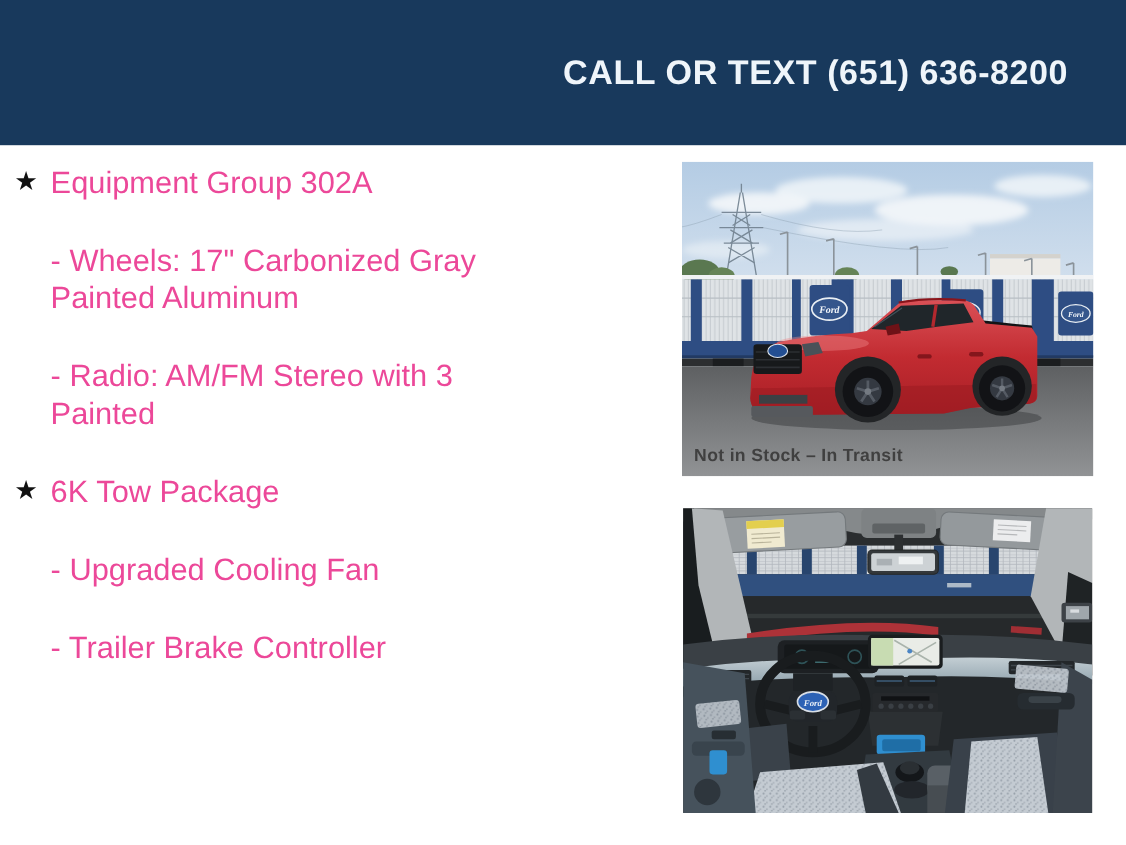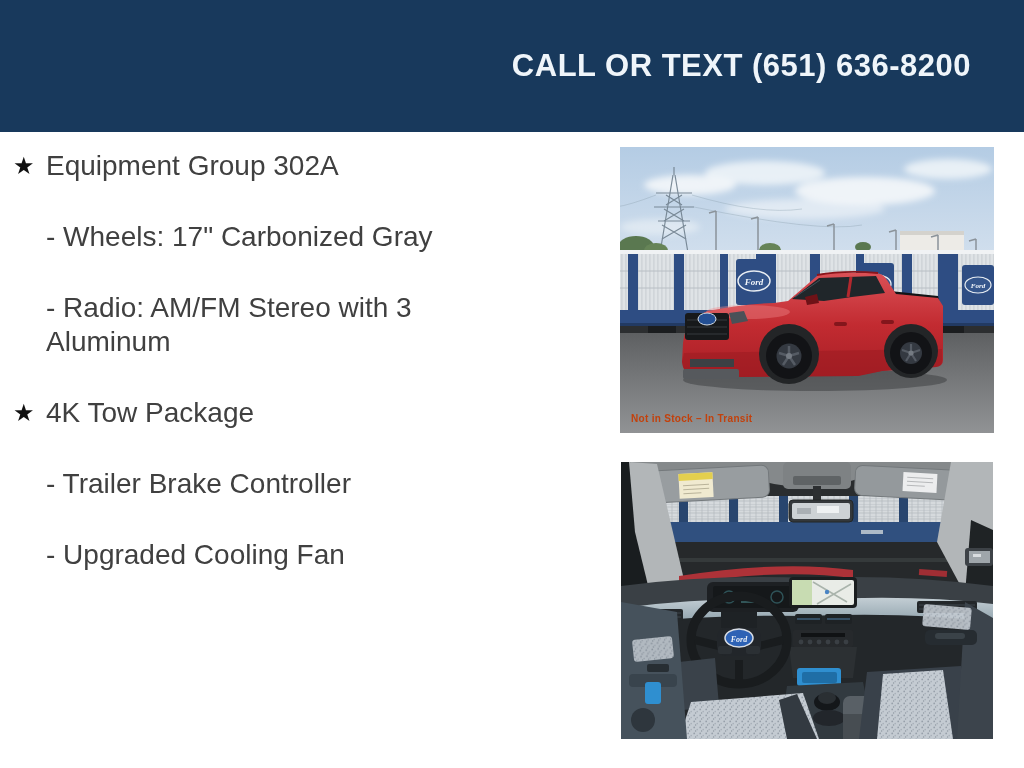--- a/index.html
+++ b/index.html
@@ -18,33 +18,33 @@
     color:#EFF5FA; font-size:31px; font-weight:600; letter-spacing:0.5px;
     white-space:nowrap;
   }
 
   
   .features {
     position:absolute; left:46px; top:149px; width:565px; color:#161616;
   }
   .feature-item { margin-bottom:37px; position:relative; }
   .feature-line {
-    font-size:28px; line-height:34px; white-space:nowrap; color:#404040;
+    font-size:28px; line-height:34px; white-space:nowrap; color:#ec4899;
   }
   .group-label .star {
     position:absolute; left:-33px; top:2px; font-size:24px; line-height:30px; color:#111;
   }
 
   
   .photo { position:absolute; display:block; }
   .photo svg { display:block; }
   .photo-exterior { left:620px; top:147px; width:374px; height:286px; }
   .photo-interior { left:621px; top:462px; width:372px; height:277px; }
   .photo-badge {
-    position:absolute; left:11px; bottom:9px; color:#c2410c; font-size:10px;
+    position:absolute; left:11px; bottom:9px; color:#404040; font-size:16px;
     font-weight:600; letter-spacing:0.3px; white-space:nowrap;
   }
   .ford-script { font-family:"Liberation Serif","DejaVu Serif",serif; font-style:italic; font-weight:bold; }
 </style>
 </head>
 <body>
 
 <div class="page">
 
   <header class="topbar">
@@ -53,39 +53,40 @@
 
   <section class="features">
 
     <div class="feature-item group-label">
       <span class="star">★</span>
       <div class="feature-line">Equipment Group 302A</div>
     </div>
 
     <div class="feature-item">
       <div class="feature-line">- Wheels: 17" Carbonized Gray</div>
+      <div class="feature-line">Painted Aluminum</div>
     </div>
 
 
     <div class="feature-item">
       <div class="feature-line">- Radio: AM/FM Stereo with 3</div>
-      <div class="feature-line">Aluminum</div>
+      <div class="feature-line">Painted</div>
     </div>
 
     <div class="feature-item group-label">
       <span class="star">★</span>
-      <div class="feature-line">4K Tow Package</div>
+      <div class="feature-line">6K Tow Package</div>
+    </div>
+
+    <div class="feature-item">
+      <div class="feature-line">- Upgraded Cooling Fan</div>
     </div>
 
     <div class="feature-item">
       <div class="feature-line">- Trailer Brake Controller</div>
-    </div>
-
-    <div class="feature-item">
-      <div class="feature-line">- Upgraded Cooling Fan</div>
     </div>
 
   </section>
 
   <figure class="photo photo-exterior">
     <svg viewBox="0 0 374 286" width="374" height="286">
       <defs>
         <linearGradient id="ext-sky" x1="0" y1="0" x2="0" y2="1">
           <stop offset="0" stop-color="#b4cce4"></stop>
             <stop offset="1" stop-color="#e7edf4"></stop>

